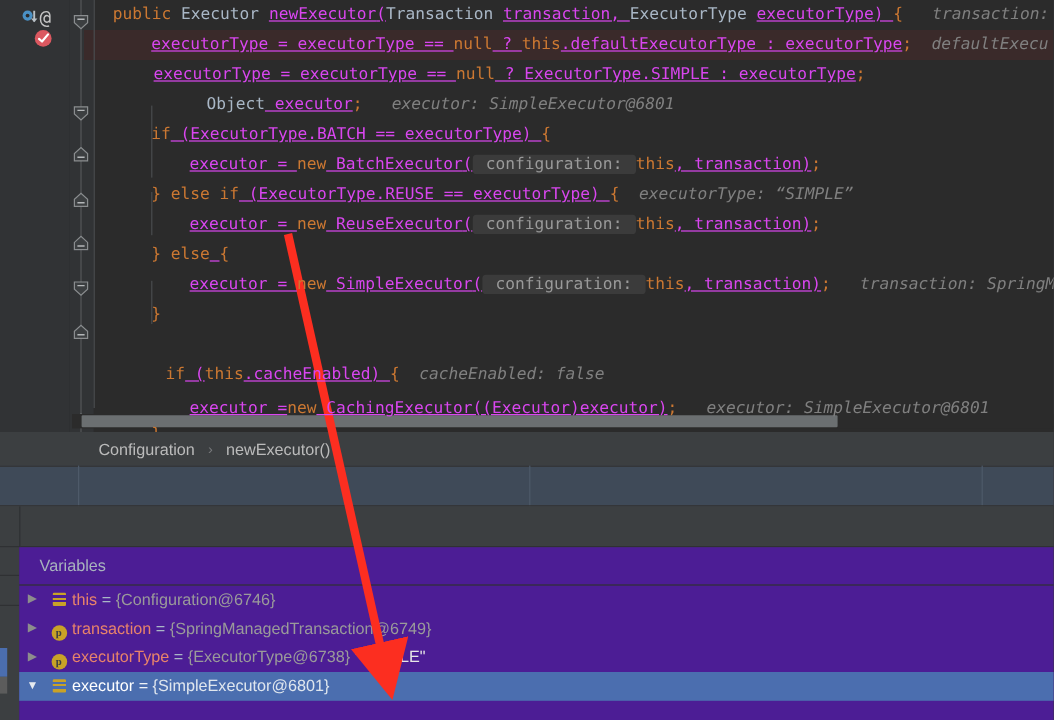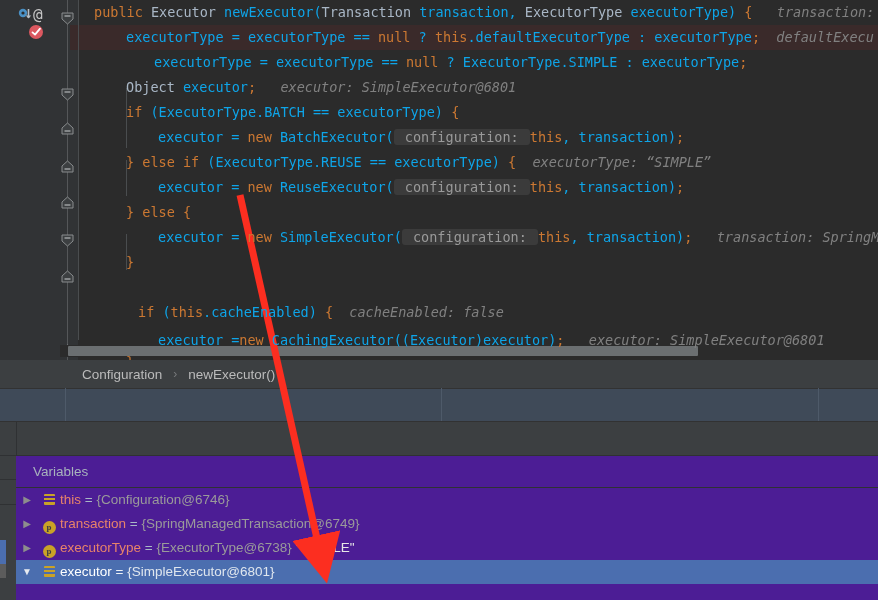--- a/index.html
+++ b/index.html
@@ -20,21 +20,21 @@
   .fold-mark svg{display:block;}
 
   .code{position:absolute;left:78px;top:0;right:0;height:360px;}
   .ln{position:absolute;left:0;right:0;height:25px;line-height:25px;
       font-family:"DejaVu Sans Mono","Liberation Mono",monospace;font-size:13.5px;
       white-space:pre;color:#a9b7c6;}
   .ln .hl-bg{position:absolute;left:-78px;right:0;top:0;height:25px;}
   .txt{position:relative;z-index:2;display:block;padding-left:0;}
 
   .kw{color:#cc7832;}
-  .id{color:#0ea5e9;}
+  .id{color:#d946ef;text-decoration:underline;}
   .cls{color:#a9b7c6;}
   .sem{color:#cc7832;}
   .hint{color:#808080;font-style:italic;}
   .hintbox{color:#9a9a9a;background:#3b3b3b;border-radius:3px;padding:0 3px;font-style:normal;}
 
   .row-exec{background:#3a2a2a;}
   .indent-guide{position:absolute;width:1px;background:#4a4d4f;}
 
   .hscroll-track{position:absolute;left:60px;top:345px;width:818px;height:12px;background:#2b2b2b;}
   .hscroll-thumb{position:absolute;left:68px;top:346px;width:630px;height:10px;background:#6b6f71;border-radius:1px;}
@@ -166,22 +166,22 @@
         <svg width="15" height="13" viewBox="0 0 15 13">
             <path d="M2 12 h11 v-6 l-5.5 -5 l-5.5 5 z" fill="#3c3f41" stroke="#8a8d8f" stroke-width="1"></path>
             <path d="M4.5 9 h6" stroke="#b4b7b9" stroke-width="1.2"></path>
           </svg>
       </div>
     </div>
 
     <div class="code" id="code-lines">
         <div class="ln" style="top: 0px;"><span class="txt" style="padding-left: 16px;"><span class="kw">public </span><span class="cls">Executor </span><span class="id">newExecutor</span><span class="id">(</span><span class="cls">Transaction </span><span class="id">transaction, </span><span class="cls">ExecutorType </span><span class="id">executorType</span><span class="id">) </span><span class="kw">{</span><span class="hint">   transaction: </span></span></div>
         <div class="ln" style="top: 25px;"><div class="hl-bg row-exec" style="left: -8px;"></div><span class="txt" style="padding-left: 48px;"><span class="id">executorType = executorType == </span><span class="kw">null</span><span class="id"> ? </span><span class="kw">this</span><span class="id">.defaultExecutorType : executorType</span><span class="sem">;</span><span class="hint">  defaultExecu</span></span></div>
-        <div class="ln" style="top: 50px;"><span class="txt" style="padding-left: 76px;"><span class="id">executorType = executorType == </span><span class="kw">null</span><span class="id"> ? ExecutorType.SIMPLE : executorType</span><span class="sem">;</span></span></div>
-        <div class="ln" style="top: 75px;"><span class="txt" style="padding-left: 48px;"><span class="cls">Object</span><span class="id"> executor</span><span class="sem">;</span><span class="hint">   executor: SimpleExecutor@6801</span></span></div>
+        <div class="ln" style="top: 50px;"><span class="txt" style="padding-left: 50px;"><span class="id">executorType = executorType == </span><span class="kw">null</span><span class="id"> ? ExecutorType.SIMPLE : executorType</span><span class="sem">;</span></span></div>
+        <div class="ln" style="top: 75px; margin-left: 46px;"><span class="txt" style="padding-left: 48px;"><span class="cls">Object</span><span class="id"> executor</span><span class="sem">;</span><span class="hint">   executor: SimpleExecutor@6801</span></span></div>
         <div class="ln" style="top: 100px;"><span class="txt" style="padding-left: 48px;"><span class="kw">if</span><span class="id"> (ExecutorType.BATCH == executorType) </span><span class="kw">{</span></span></div>
         <div class="ln" style="top: 125px;"><span class="txt" style="padding-left: 80px;"><span class="id">executor = </span><span class="kw">new</span><span class="id"> BatchExecutor</span><span class="id">(</span><span class="hintbox"> configuration: </span><span class="kw">this</span><span class="id">, transaction)</span><span class="sem">;</span></span></div>
         <div class="ln" style="top: 150px;"><span class="txt" style="padding-left: 48px;"><span class="kw">} </span><span class="kw">else if</span><span class="id"> (ExecutorType.REUSE == executorType) </span><span class="kw">{</span><span class="hint">  executorType: “SIMPLE”</span></span></div>
         <div class="ln" style="top: 175px;"><span class="txt" style="padding-left: 80px;"><span class="id">executor = </span><span class="kw">new</span><span class="id"> ReuseExecutor</span><span class="id">(</span><span class="hintbox"> configuration: </span><span class="kw">this</span><span class="id">, transaction)</span><span class="sem">;</span></span></div>
         <div class="ln" style="top: 200px;"><span class="txt" style="padding-left: 48px;"><span class="kw">} </span><span class="kw">else</span><span class="id"> </span><span class="kw">{</span></span></div>
         <div class="ln" style="top: 225px;"><span class="txt" style="padding-left: 80px;"><span class="id">executor = </span><span class="kw">new</span><span class="id"> SimpleExecutor</span><span class="id">(</span><span class="hintbox"> configuration: </span><span class="kw">this</span><span class="id">, transaction)</span><span class="sem">;</span><span class="hint">   transaction: SpringMan</span></span></div>
         <div class="ln" style="top: 250px;"><span class="txt" style="padding-left: 48px;"><span class="kw">}</span></span></div>
         <div class="ln" style="top: 275px;"><span class="txt" style="padding-left: 16px;"></span></div>
         <div class="ln" style="top: 300px;"><span class="txt" style="padding-left: 48px; margin-left: 12px;"><span class="kw">if</span><span class="id"> (</span><span class="kw">this</span><span class="id">.cacheEnabled) </span><span class="kw">{</span><span class="hint">  cacheEnabled: false</span></span></div>
         <div class="ln" style="top: 328px;"><span class="txt" style="padding-left: 80px;"><span class="id">executor =</span><span class="kw">new</span><span class="id"> CachingExecutor((Executor)executor)</span><span class="sem">;</span><span class="hint">   executor: SimpleExecutor@6801</span></span></div>

